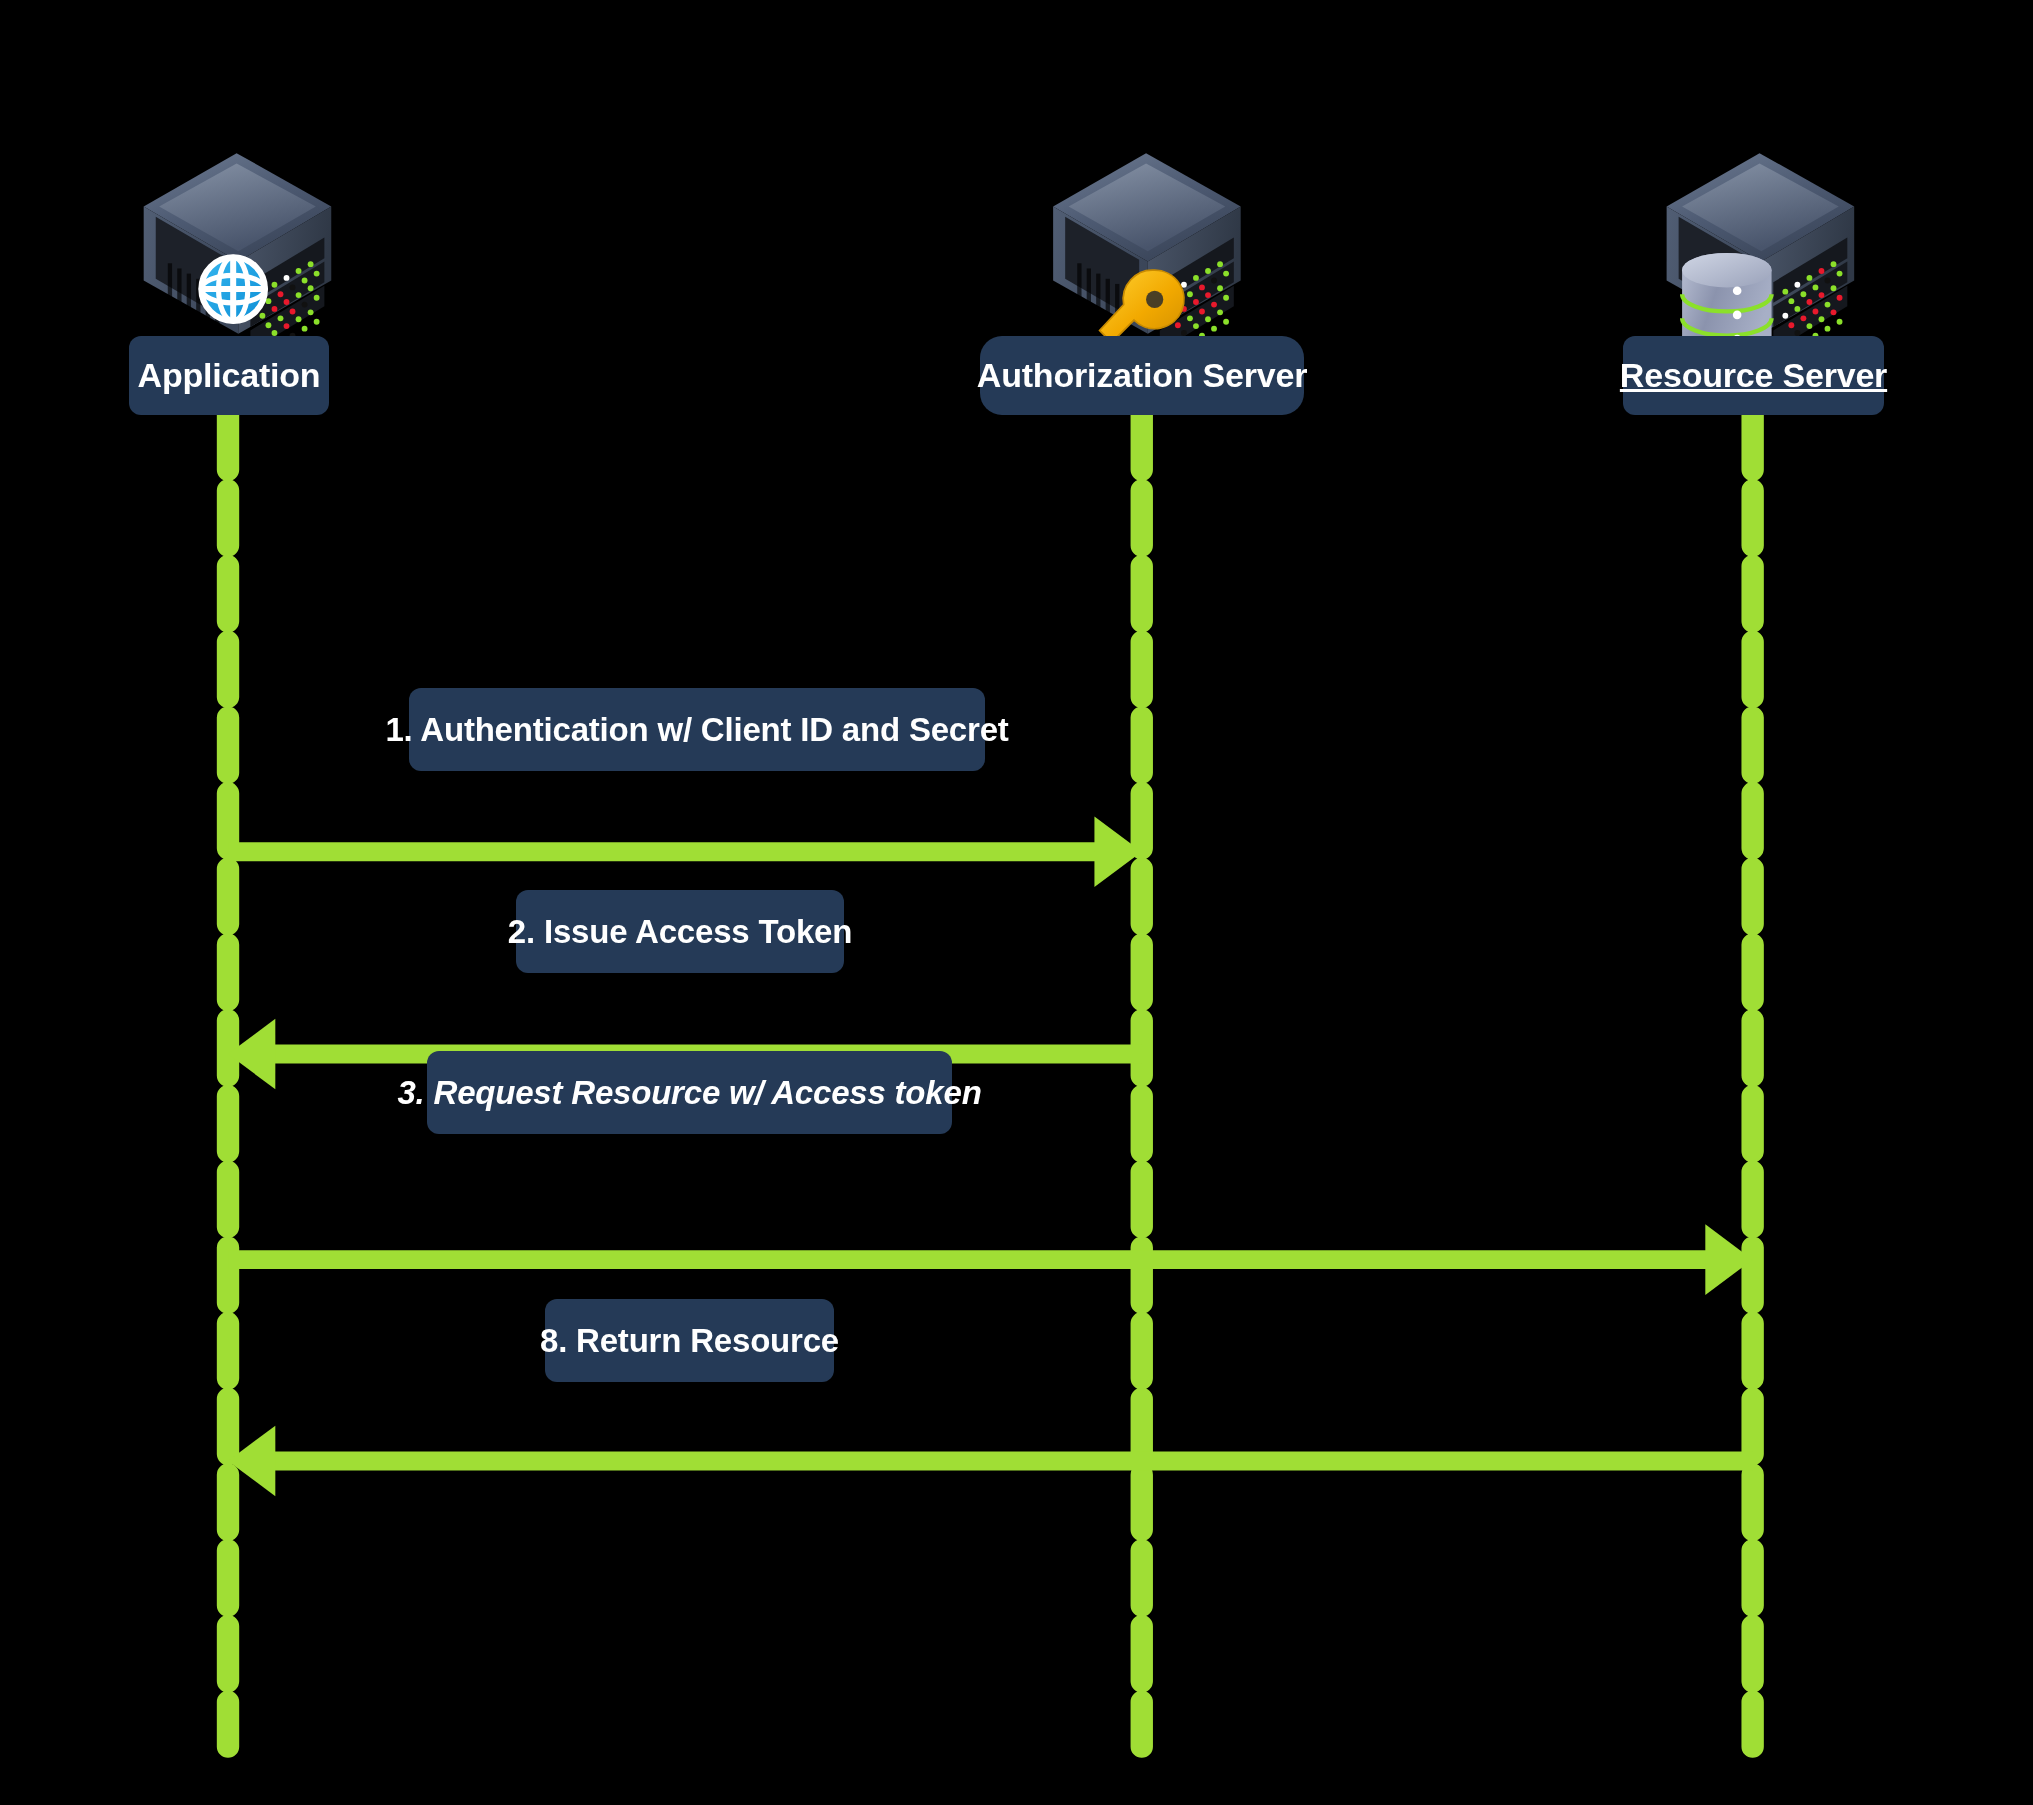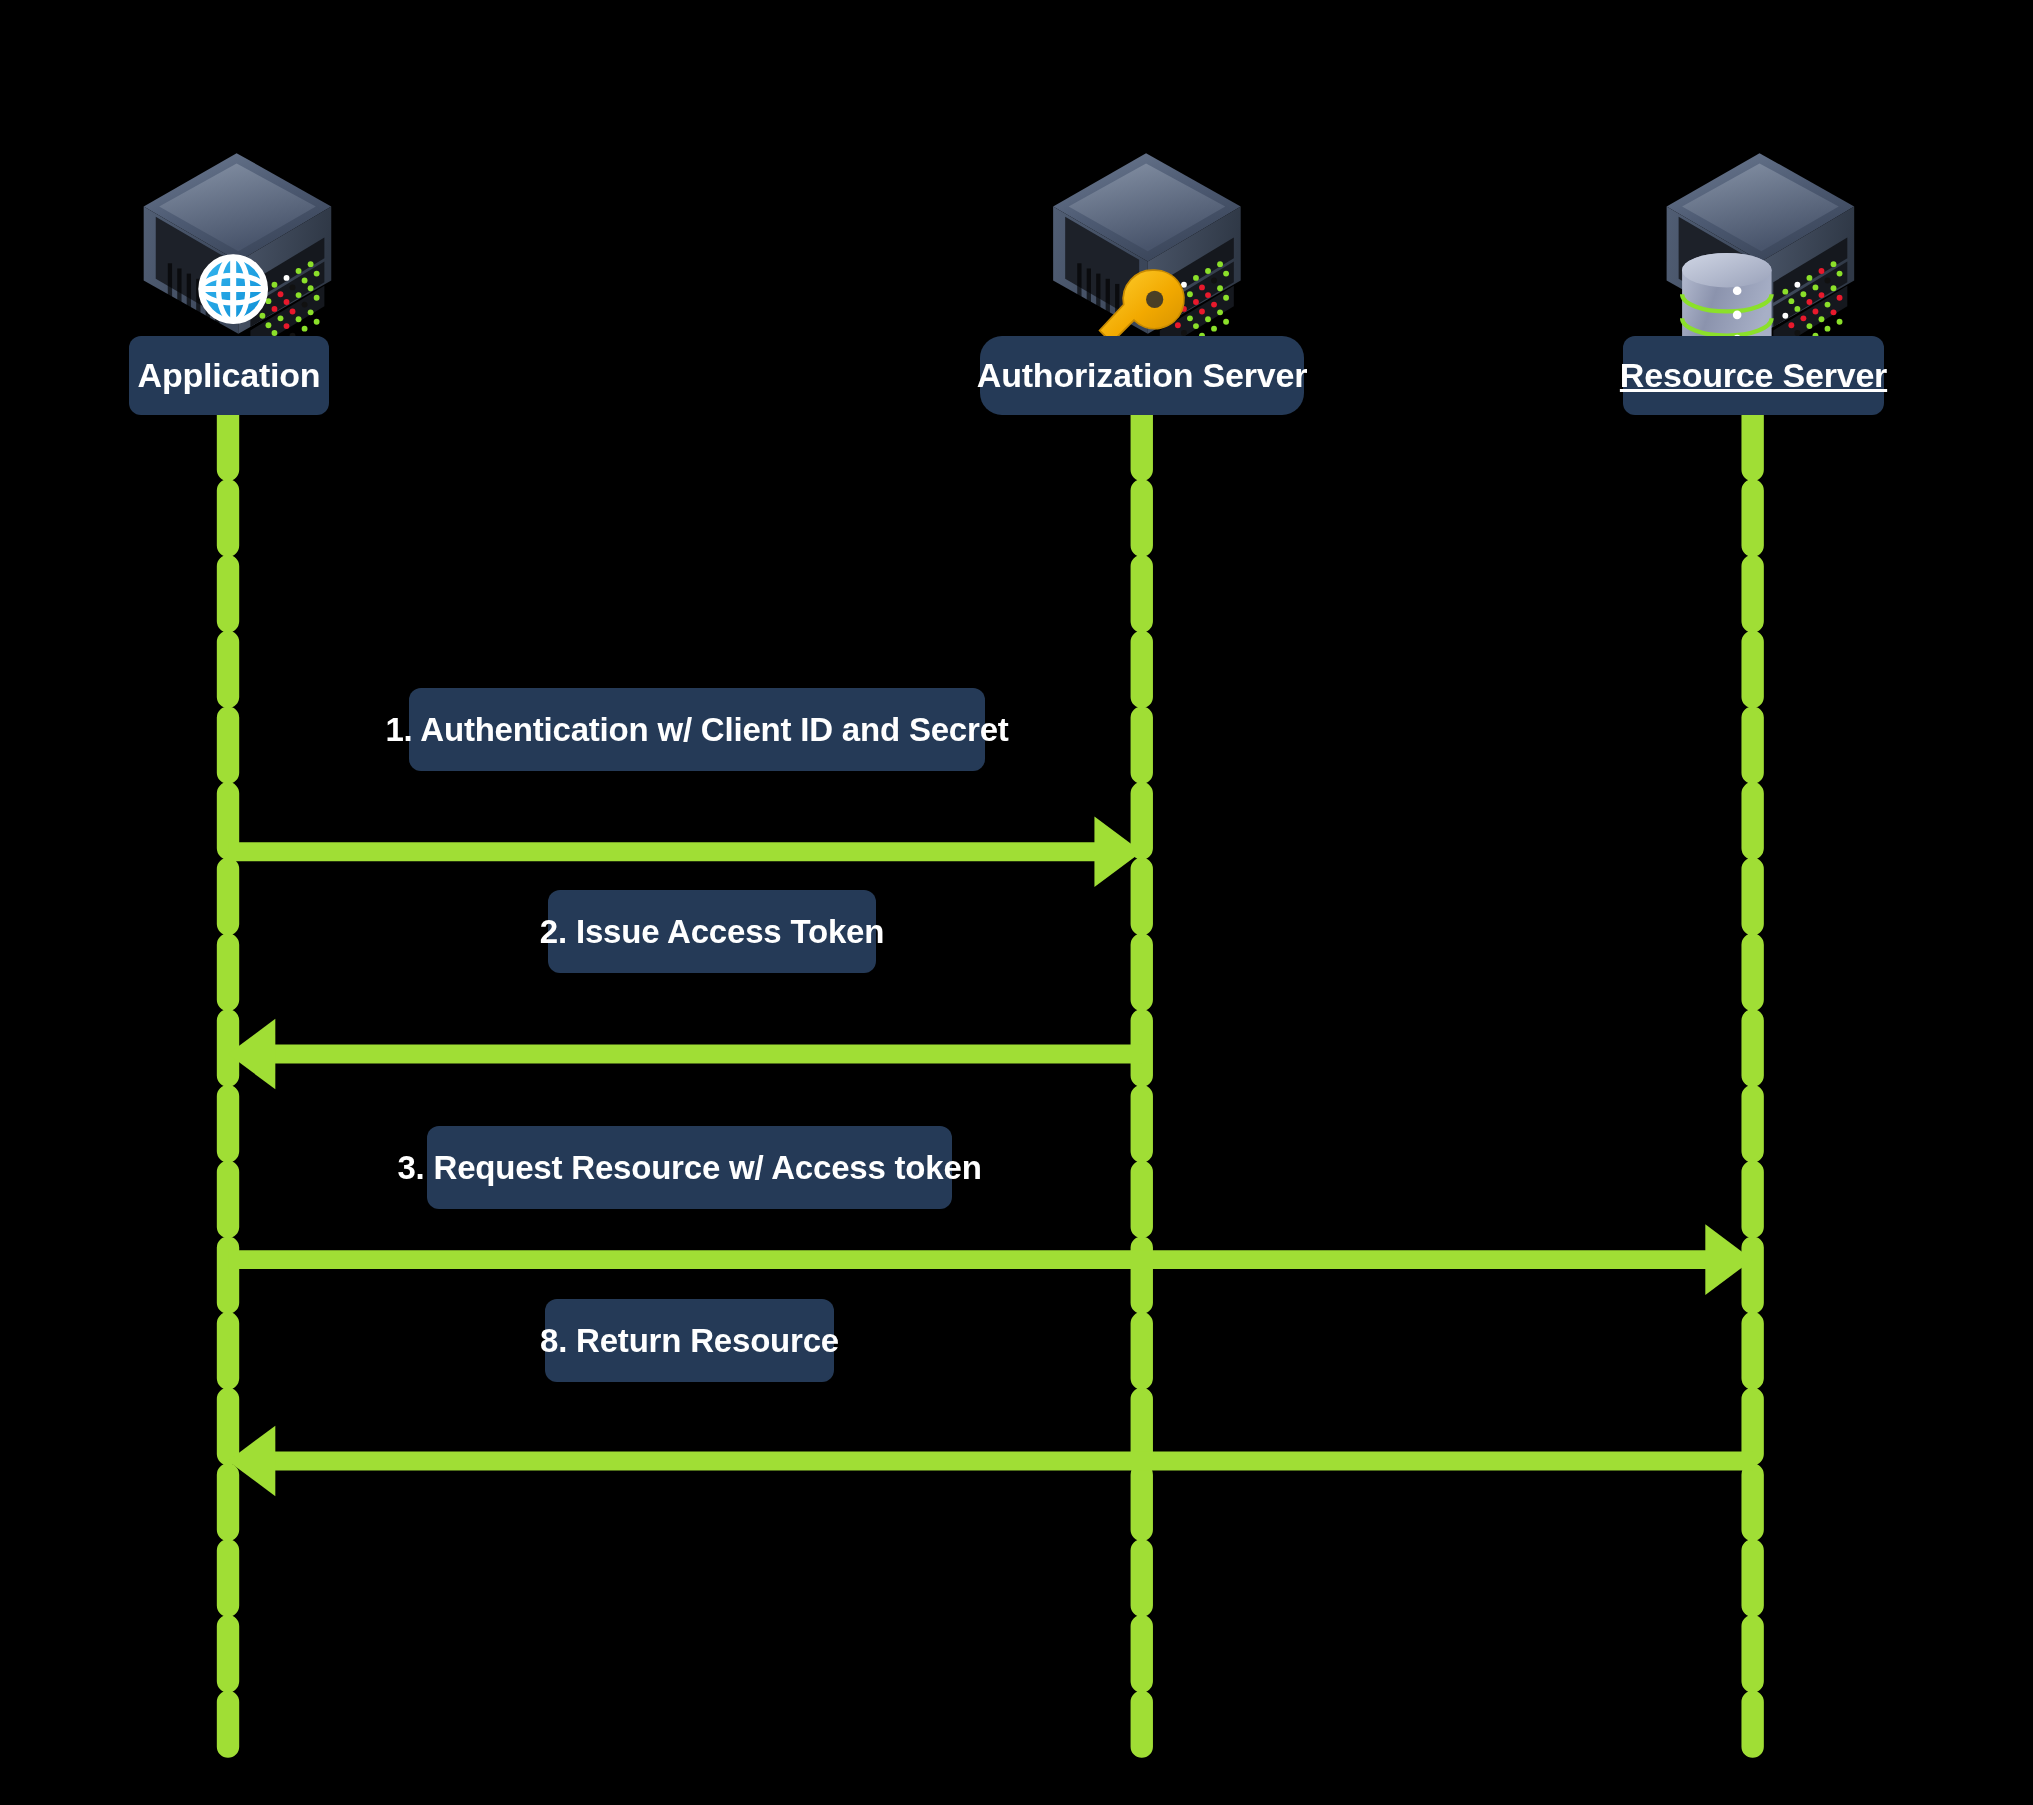--- a/index.html
+++ b/index.html
@@ -328,25 +328,25 @@
   </div>
 
   <div class="node-label" style="left:1623px; top:336px; width:261px; height:79px;text-decoration:underline;">
     <span>Resource Server</span>
   </div>
 
   <div class="msg-label" style="left:401px; top:688px; width:576px; height:83px;margin-left:8px;">
     <span>1. Authentication w/ Client ID and Secret</span>
   </div>
 
-  <div class="msg-label" style="left:548px; top:890px; width:328px; height:83px;">
+  <div class="msg-label" style="left:516px; top:890px; width:328px; height:83px;">
     <span>2. Issue Access Token</span>
   </div>
 
-  <div class="msg-label" style="left:427px; top:1126px; width:525px; height:83px;">
+  <div class="msg-label" style="left:427px; top:1051px; width:525px; height:83px;font-style:italic;">
     <span>3. Request Resource w/ Access token</span>
   </div>
 
   <div class="msg-label" style="left:545px; top:1299px; width:289px; height:83px;">
     <span>8. Return Resource</span>
   </div>
 
 </div>
 
 

